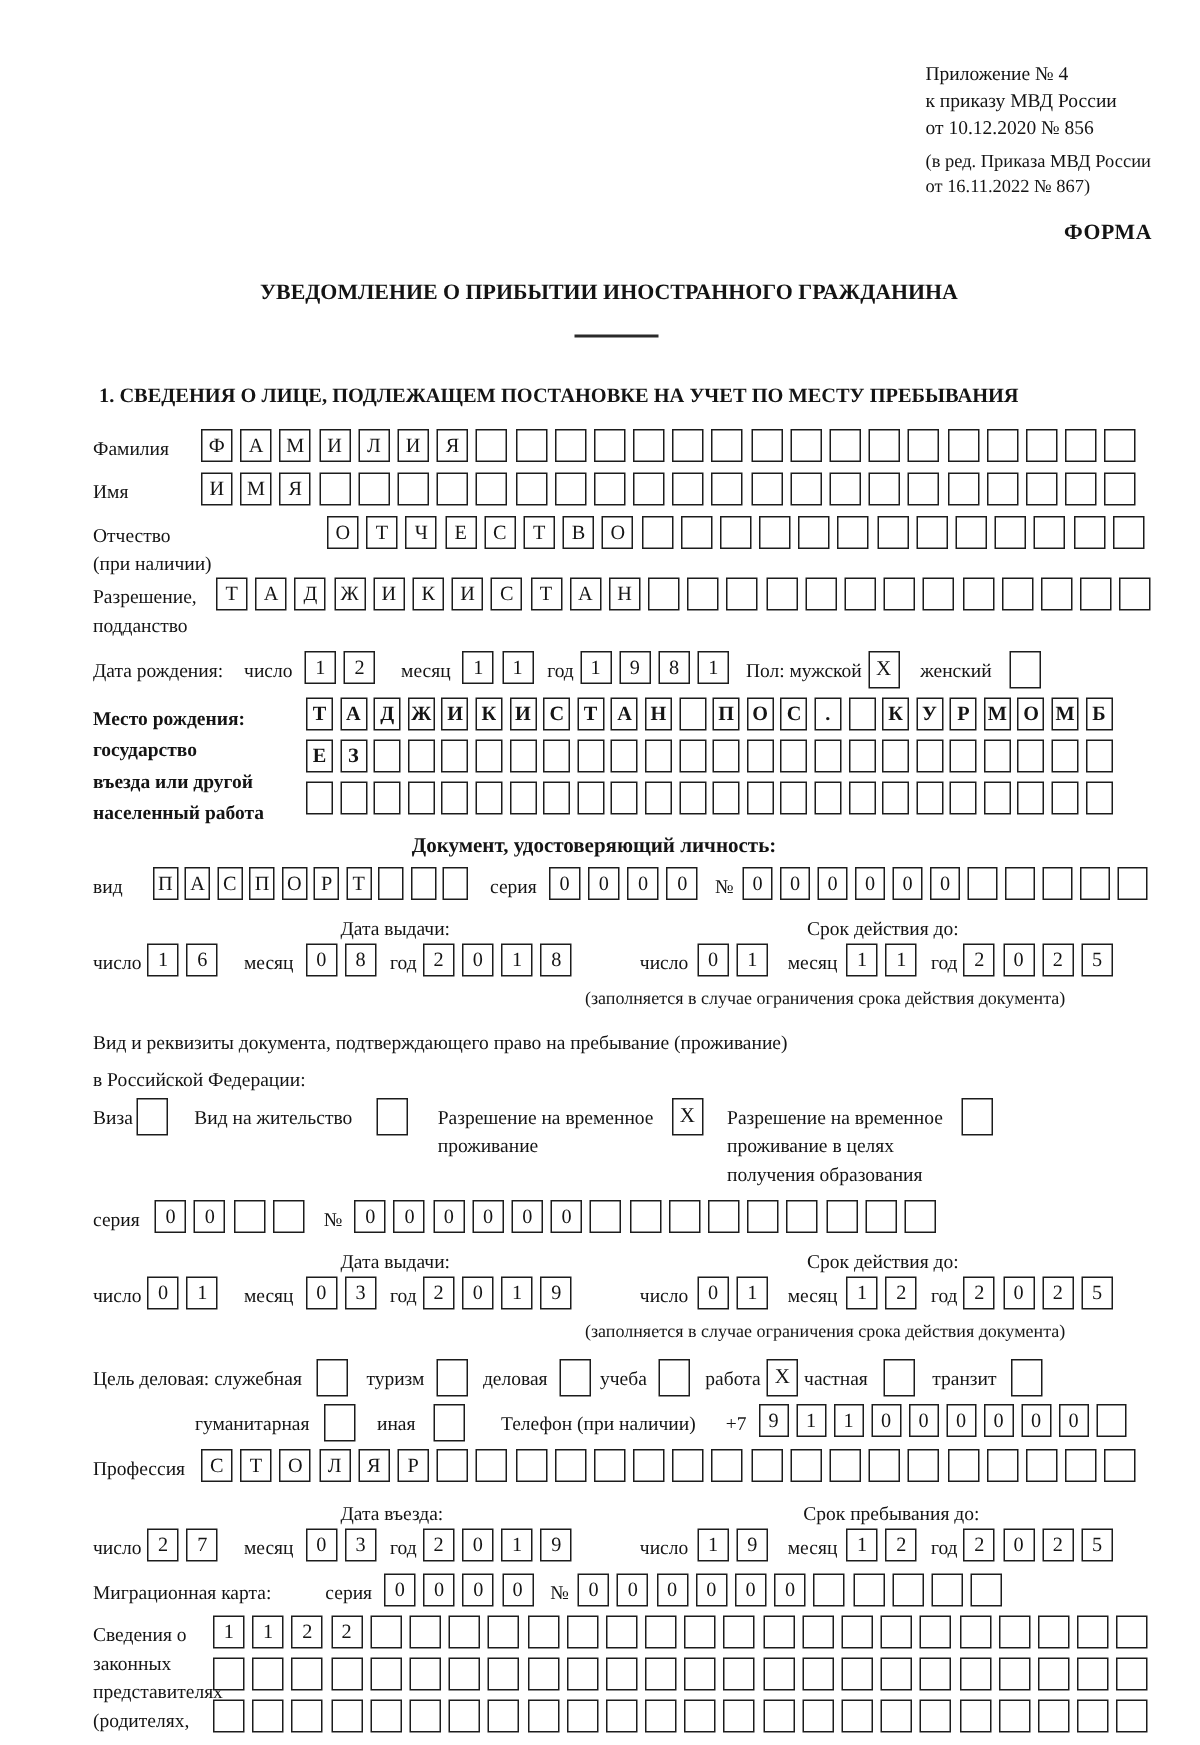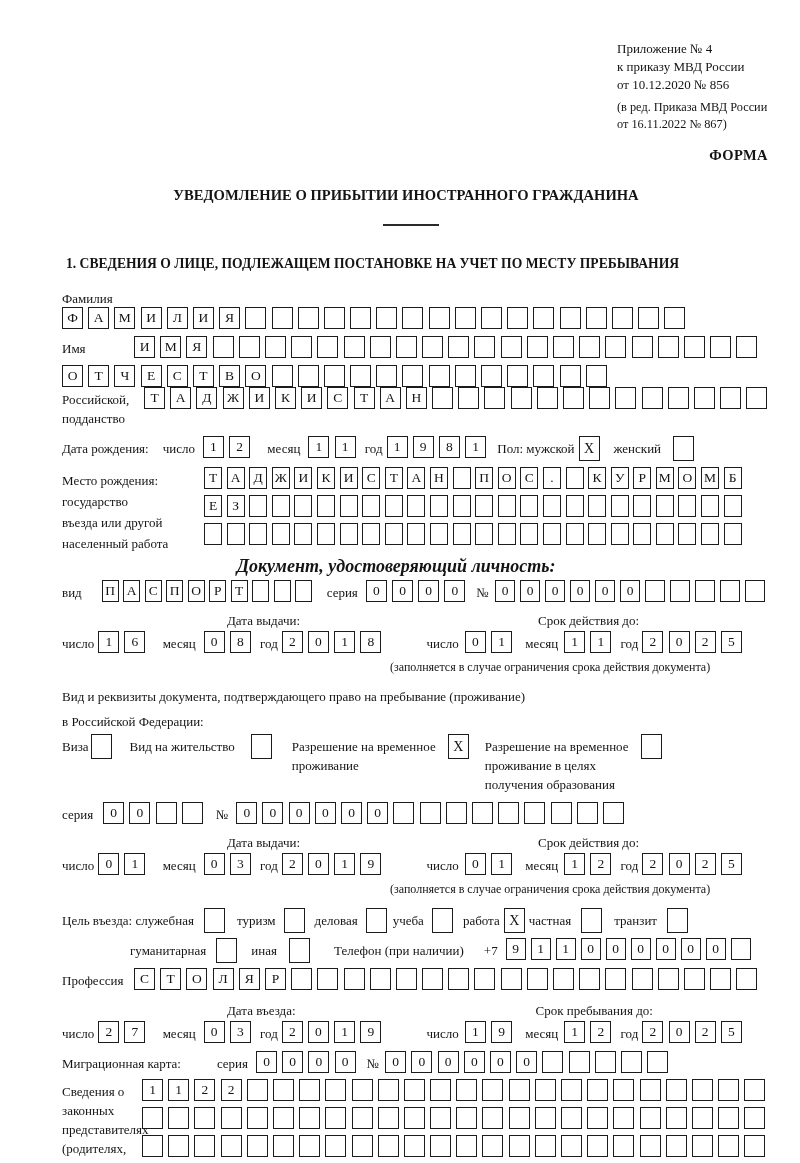--- a/index.html
+++ b/index.html
@@ -21,21 +21,21 @@
   
   .title { text-align: center; font-weight: bold; font-size: 14.6px; line-height: 26px; margin-top: 18px; margin-left:-20px; }
   .tunder { display:inline-block; width: 56px; border-bottom: 2px solid #2a2a2a; margin-left: 10px; }
   .section1 { font-weight: bold; font-size: 13.6px; margin-top: 22px; margin-left: 4px; white-space: nowrap; }
 
   
   #form-lines { margin-top: 14px; }
   .fline { display: flex; align-items: flex-start; flex-wrap: nowrap; }
   .fline.center { justify-content: center; margin-right: 40px; }
   .t { font-size: 13px; line-height: 17px; padding-top: 4px; white-space: nowrap; display:inline-block; }
-  .t.b { font-weight: bold; font-size: 18px; font-style: italic; }
+  .t.b { font-weight: bold; font-size: 14px; }
   .vstack { display: inline-flex; flex-direction: column; font-size: 13px; line-height: 19px; padding-top: 3px; white-space: nowrap; flex-shrink:0; }
   .vstack.c { align-items: flex-start; }
   .cells { display: inline-flex; flex-wrap: nowrap; }
   .cell {
     width: 21px; height: 22px; flex-shrink: 0;
     border: 1.6px solid #1c1c1c; margin-right: 5.2px;
     display: inline-flex; align-items: center; justify-content: center;
     font-size: 13.5px; background: #fff;
   }
   .checkbox {
@@ -67,21 +67,21 @@
   <div class="title">
     <div>УВЕДОМЛЕНИЕ О ПРИБЫТИИ ИНОСТРАННОГО ГРАЖДАНИНА</div>
     <div>
       <span class="tunder"></span>
     </div>
   </div>
 
   <div class="section1">1. СВЕДЕНИЯ О ЛИЦЕ, ПОДЛЕЖАЩЕМ ПОСТАНОВКЕ НА УЧЕТ ПО МЕСТУ ПРЕБЫВАНИЯ</div>
 
   <div id="form-lines">
-      <div class="fline" style="margin-top: 14px; flex-direction: column;">
+      <div class="fline" style="margin-top: 14px;">
         <span class="t" style="width: 72px;">Фамилия</span>
         <span class="cells">
           <span class="cell">Ф</span>
           <span class="cell">А</span>
           <span class="cell">М</span>
           <span class="cell">И</span>
           <span class="cell">Л</span>
           <span class="cell">И</span>
           <span class="cell">Я</span>
           <span class="cell"></span>
@@ -126,20 +126,24 @@
           <span class="cell"></span>
           <span class="cell"></span>
           <span class="cell"></span>
           <span class="cell"></span>
           <span class="cell"></span>
           <span class="cell"></span>
           <span class="cell"></span>
         </span>
       </div>
       <div class="fline" style="margin-top: 7px;">
+        <span class="vstack" style="width: 156px; line-height: 19px;">
+          <span>Отчество</span>
+          <span>(при наличии)</span>
+        </span>
         <span class="cells">
           <span class="cell">О</span>
           <span class="cell">Т</span>
           <span class="cell">Ч</span>
           <span class="cell">Е</span>
           <span class="cell">С</span>
           <span class="cell">Т</span>
           <span class="cell">В</span>
           <span class="cell">О</span>
           <span class="cell"></span>
@@ -152,21 +156,21 @@
           <span class="cell"></span>
           <span class="cell"></span>
           <span class="cell"></span>
           <span class="cell"></span>
           <span class="cell"></span>
           <span class="cell"></span>
         </span>
       </div>
       <div class="fline" style="margin-top: 0px;">
         <span class="vstack" style="width: 82px; line-height: 19px;">
-          <span>Российской,</span>
+          <span>Разрешение,</span>
           <span>подданство</span>
         </span>
         <span class="cells">
           <span class="cell">Т</span>
           <span class="cell">А</span>
           <span class="cell">Д</span>
           <span class="cell">Ж</span>
           <span class="cell">И</span>
           <span class="cell">К</span>
           <span class="cell">И</span>
@@ -206,21 +210,21 @@
           <span class="cell">1</span>
           <span class="cell">9</span>
           <span class="cell">8</span>
           <span class="cell">1</span>
         </span>
         <span class="t" style="margin-left: 6px;">Пол: мужской</span>
         <span class="checkbox" style="margin-left: 4px;">X</span>
         <span class="t" style="margin-left: 14px;">женский</span>
         <span class="checkbox" style="margin-left: 12px;"></span>
       </div>
-      <div class="fline" style="margin-top: 6px;">
+      <div class="fline" style="margin-top: 6px; font-weight: bold;">
         <span class="vstack" style="width: 142px; line-height: 21px;">
           <span>Место рождения:</span>
           <span>государство</span>
           <span>въезда или другой</span>
           <span>населенный работа</span>
         </span>
         <span class="rowstack">
           <span class="cellrow">
             <span class="cells">
               <span class="cell" style="width: 18px; margin-right: 4.6px;">Т</span>
@@ -476,21 +480,21 @@
           <span class="cell">2</span>
           <span class="cell">0</span>
           <span class="cell">2</span>
           <span class="cell">5</span>
         </span>
       </div>
       <div class="fline" style="margin-top: 2px;">
         <span class="t" style="font-size: 12px; margin-left: 328px;">(заполняется в случае ограничения срока действия документа)</span>
       </div>
       <div class="fline" style="margin-top: 10px;">
-        <span class="t">Цель въезда: служебная</span>
+        <span class="t">Цель деловая: служебная</span>
         <span class="checkbox" style="margin-left: 10px;"></span>
         <span class="t" style="margin-left: 12px;">туризм</span>
         <span class="checkbox" style="margin-left: 8px;"></span>
         <span class="t" style="margin-left: 10px;">деловая</span>
         <span class="checkbox" style="margin-left: 8px;"></span>
         <span class="t" style="margin-left: 6px;">учеба</span>
         <span class="checkbox" style="margin-left: 8px;"></span>
         <span class="t" style="margin-left: 10px;">работа</span>
         <span class="checkbox" style="margin-left: 4px;">X</span>
         <span class="t" style="margin-left: 4px;">частная</span>

